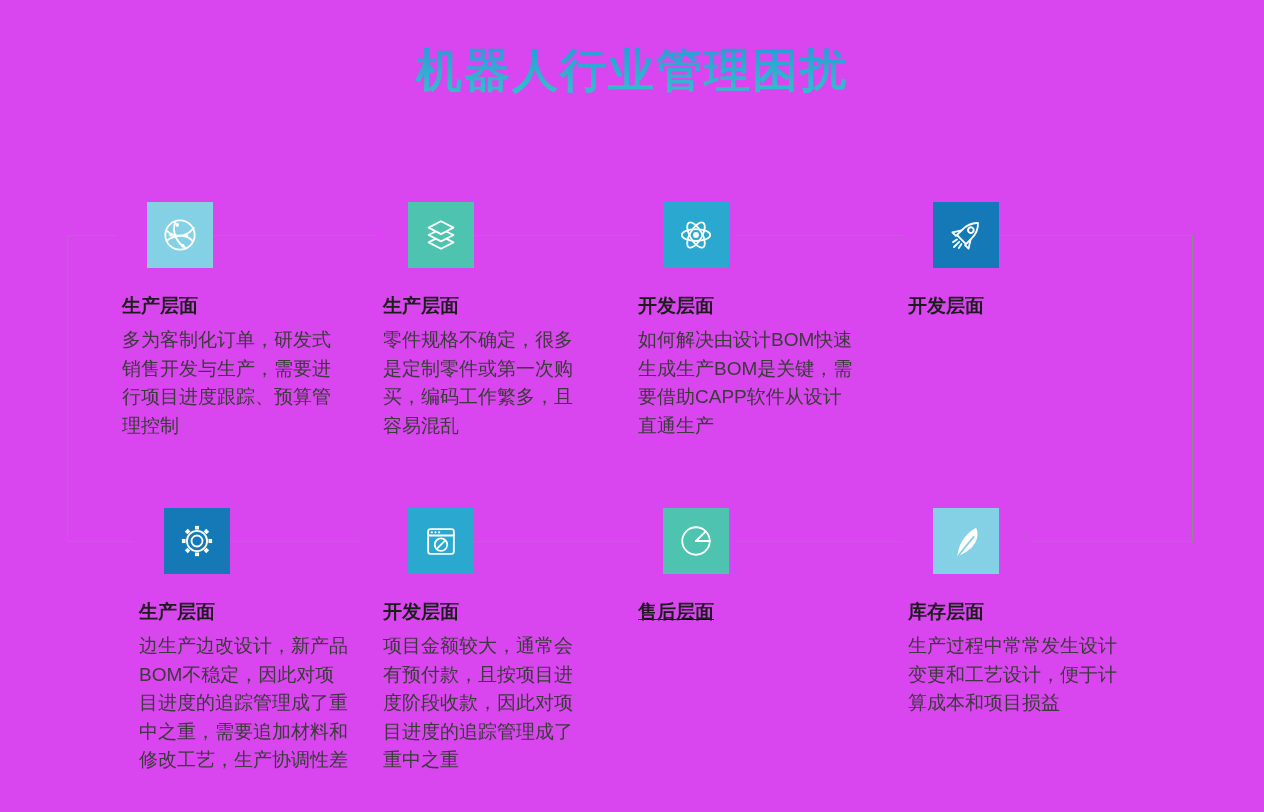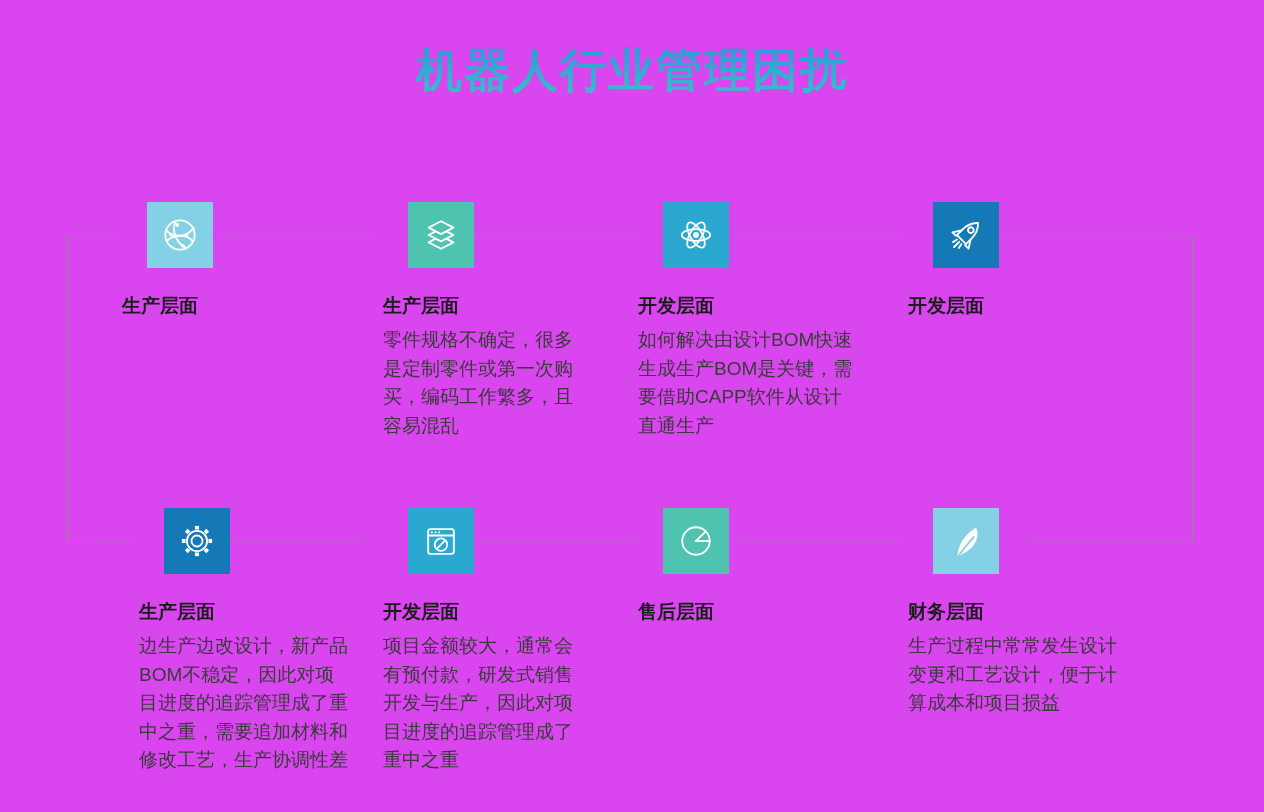--- a/index.html
+++ b/index.html
@@ -49,21 +49,21 @@
 
   
   .card { position: absolute; z-index: 1; }
   .r1 { top: 202px; }
   .r2 { top: 508px; }
   .c1 { left: 122px; width: 213px; }
   .c2 { left: 383px; width: 201px; }
   .c3 { left: 638px; width: 216px; }
   .c4 { left: 908px; width: 240px; }
   .r2.c1 { width: 211px; margin-left: 17px; }
-  .r2.c3 { width: 215px; }
+  .r2.c3 { width: 215px; text-decoration: underline; }
   .r2.c4 { width: 216px; }
   .icon-box {
     width: 66px; height: 66px;
     margin-left: 25px;
     display: flex; align-items: center; justify-content: center;
   }
   .icon-box svg { display: block; }
   .card-title {
     margin: 25px 0 0 0;
     font-size: 19px;
@@ -106,20 +106,21 @@
         <path d="M19 9.5 C14 22 22 34 31 38.5"></path>
         <g fill="#ffffff" stroke="none">
           <circle cx="14" cy="23.5" r="2"></circle>
           <circle cx="31" cy="24.8" r="2"></circle>
           <circle cx="21" cy="13" r="2"></circle>
           <circle cx="27" cy="35.5" r="2"></circle>
         </g>
       </svg>
     </div>
     <h3 class="card-title">生产层面</h3>
+    <p class="card-desc">多为客制化订单，研发式销售开发与生产，需要进行项目进度跟踪、预算管理控制</p>
   </div>
 
   <div class="card r1 c2">
     <div class="icon-box" style="background-color: rgb(78, 195, 175); color: rgb(78, 195, 175);">
       <svg width="44" height="44" viewBox="0 0 48 48" stroke="#ffffff" stroke-width="2" stroke-linejoin="round">
         <path fill="currentColor" d="M24 25 L10.5 32 L24 39 L37.5 32 Z"></path>
         <path fill="currentColor" d="M24 17 L10.5 24 L24 31 L37.5 24 Z"></path>
         <path fill="currentColor" d="M24 9 L10.5 16 L24 23 L37.5 16 Z"></path>
       </svg>
     </div>
@@ -186,38 +187,38 @@
         <g fill="#ffffff" stroke="none">
           <circle cx="14" cy="14.5" r="1.2"></circle>
           <circle cx="18" cy="14.5" r="1.2"></circle>
           <circle cx="22" cy="14.5" r="1.2"></circle>
         </g>
         <circle cx="24" cy="28" r="6.8"></circle>
         <line x1="20.2" y1="31.8" x2="27.8" y2="24.2"></line>
       </svg>
     </div>
     <h3 class="card-title">开发层面</h3>
-    <p class="card-desc">项目金额较大，通常会有预付款，研发式销售开发与生产，因此对项目进度的追踪管理成了重中之重</p>
+    <p class="card-desc">项目金额较大，通常会有预付款，且按项目进度阶段收款，因此对项目进度的追踪管理成了重中之重</p>
   </div>
 
   <div class="card r2 c3">
     <div class="icon-box" style="background-color: rgb(78, 195, 175); color: rgb(78, 195, 175);">
       <svg width="44" height="44" viewBox="0 0 48 48" fill="none" stroke="#ffffff" stroke-width="2" stroke-linecap="round" stroke-linejoin="round">
         <circle cx="24" cy="24" r="15"></circle>
         <path d="M24 24 L34.6 13.4"></path>
         <path d="M24 24 L39 24"></path>
       </svg>
     </div>
     <h3 class="card-title">售后层面</h3>
   </div>
 
   <div class="card r2 c4">
     <div class="icon-box" style="background-color: rgb(132, 209, 230); color: rgb(132, 209, 230);">
       <svg width="44" height="44" viewBox="0 0 48 48">
         <path d="M14.5 42 C15 31 20 18 35 9.5 C40 20 33 33 17.5 39.5 C16 40.5 15 41.3 14.5 42 Z" fill="#ffffff"></path>
         <path d="M14.5 42 C20 34 26 27 32.5 19.5" fill="none" stroke="currentColor" stroke-width="1.8" stroke-linecap="round"></path>
       </svg>
     </div>
-    <h3 class="card-title">财务层面</h3>
+    <h3 class="card-title">库存层面</h3>
     <p class="card-desc">生产过程中常常发生设计变更和工艺设计，便于计算成本和项目损益</p>
   </div>
 
 </div>
 
 </body></html>

